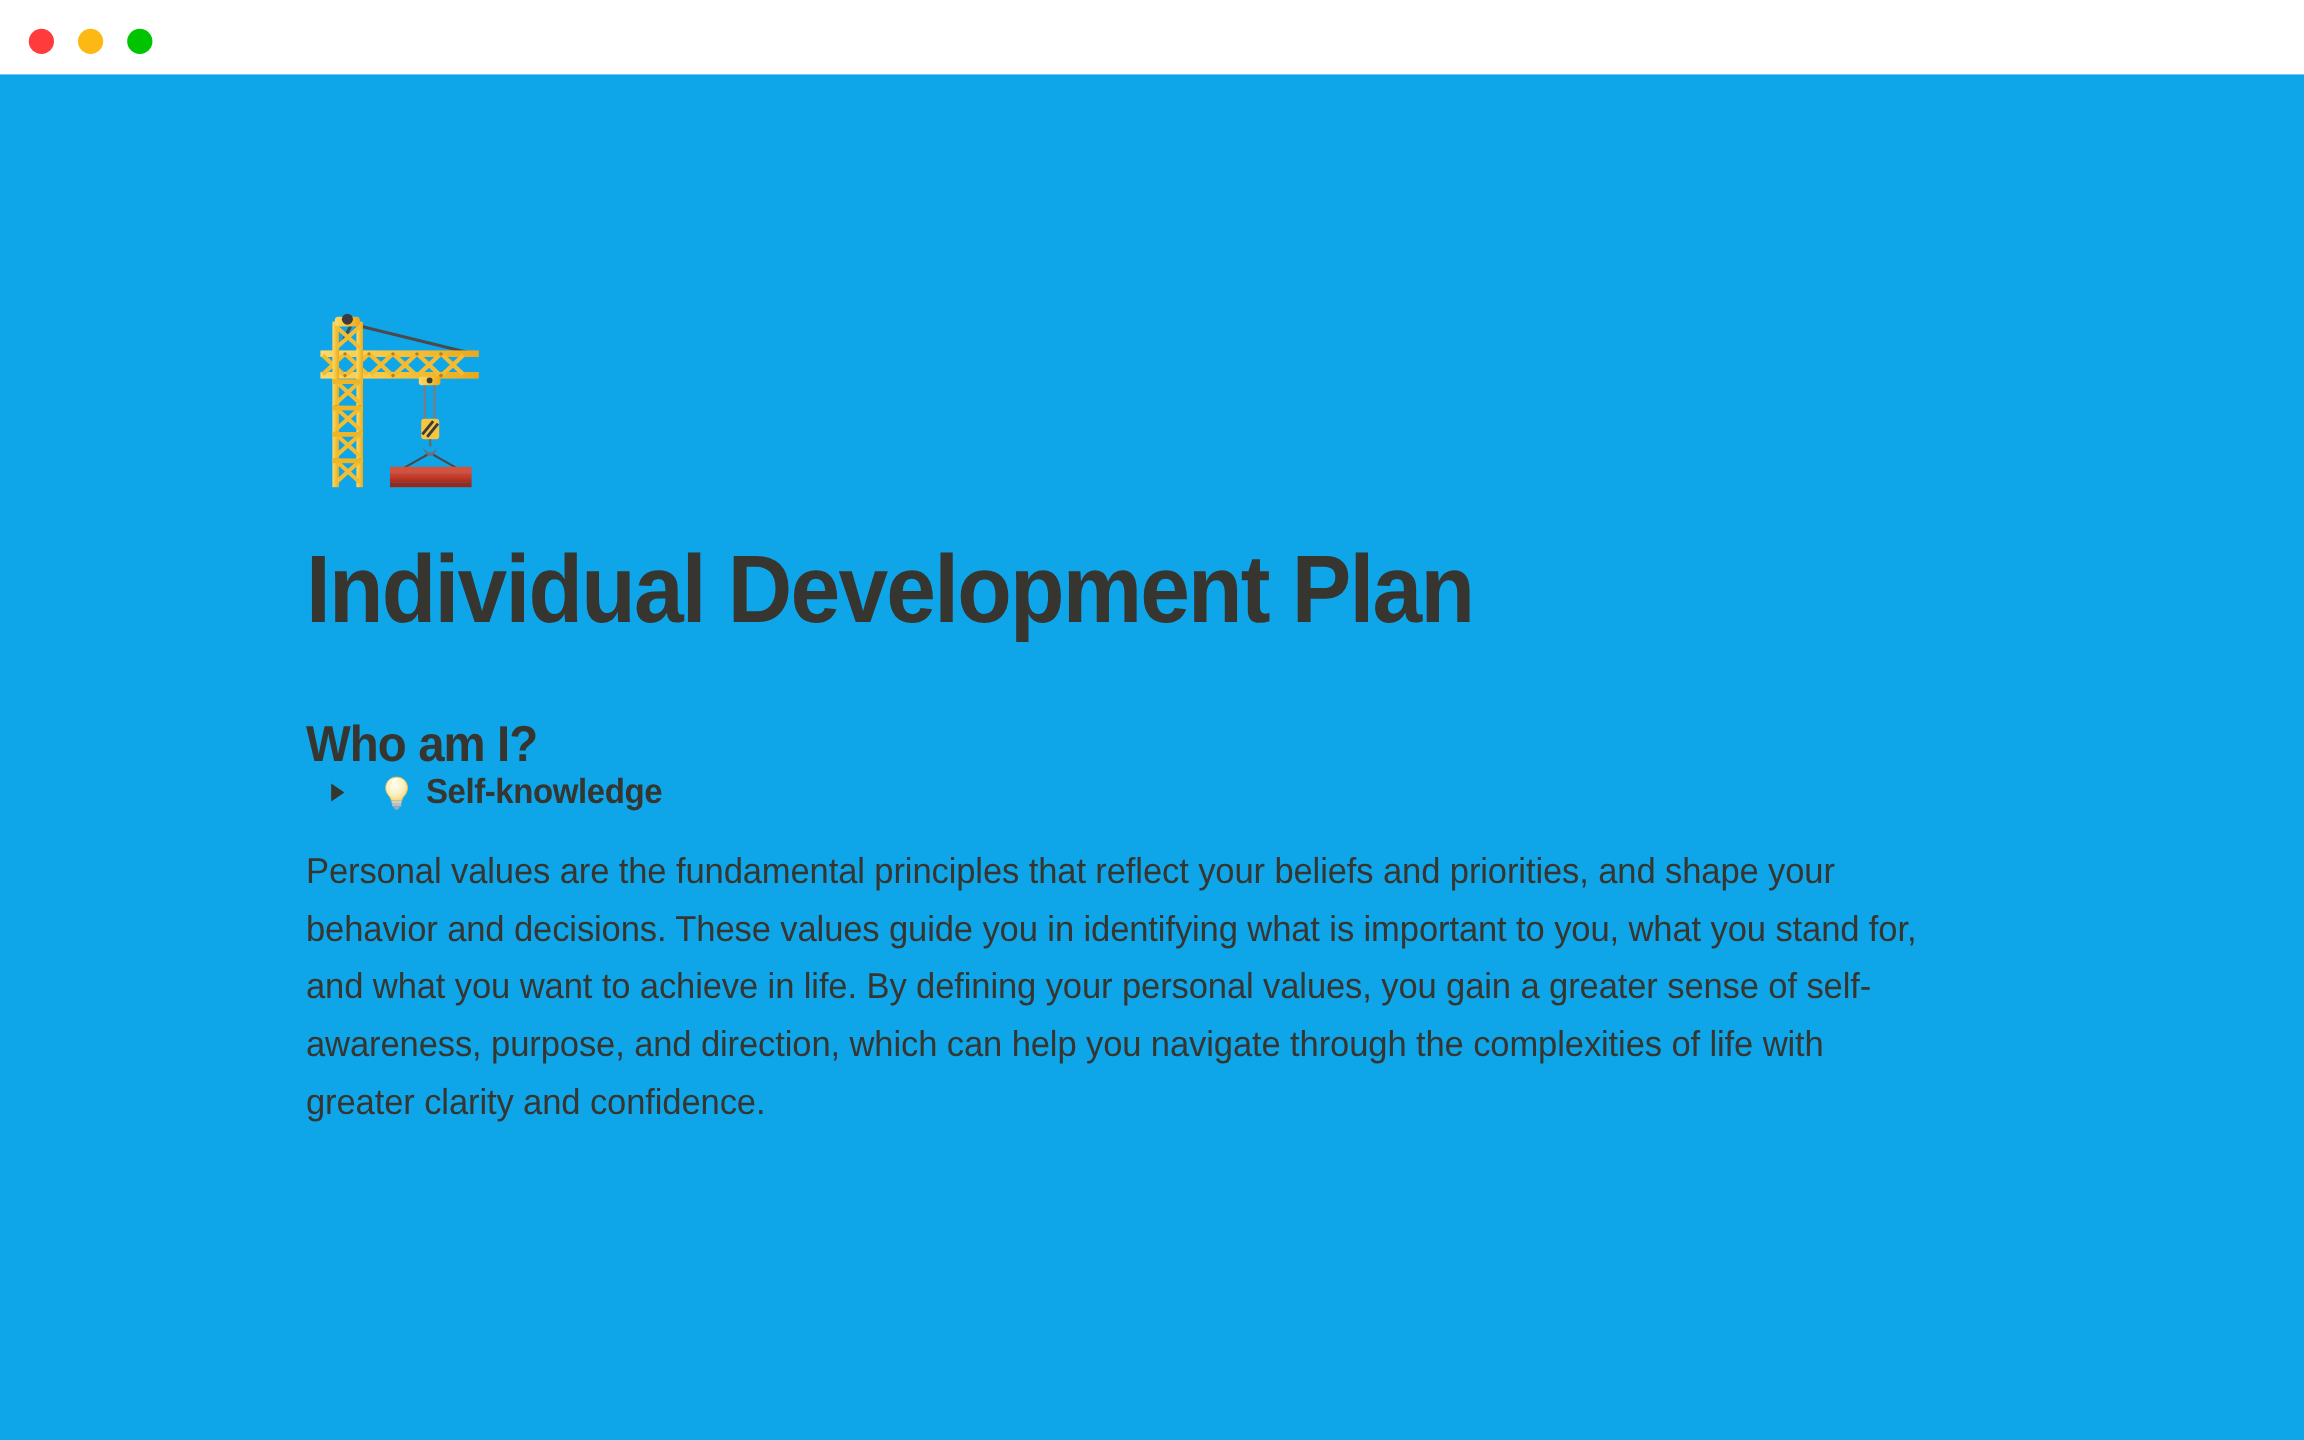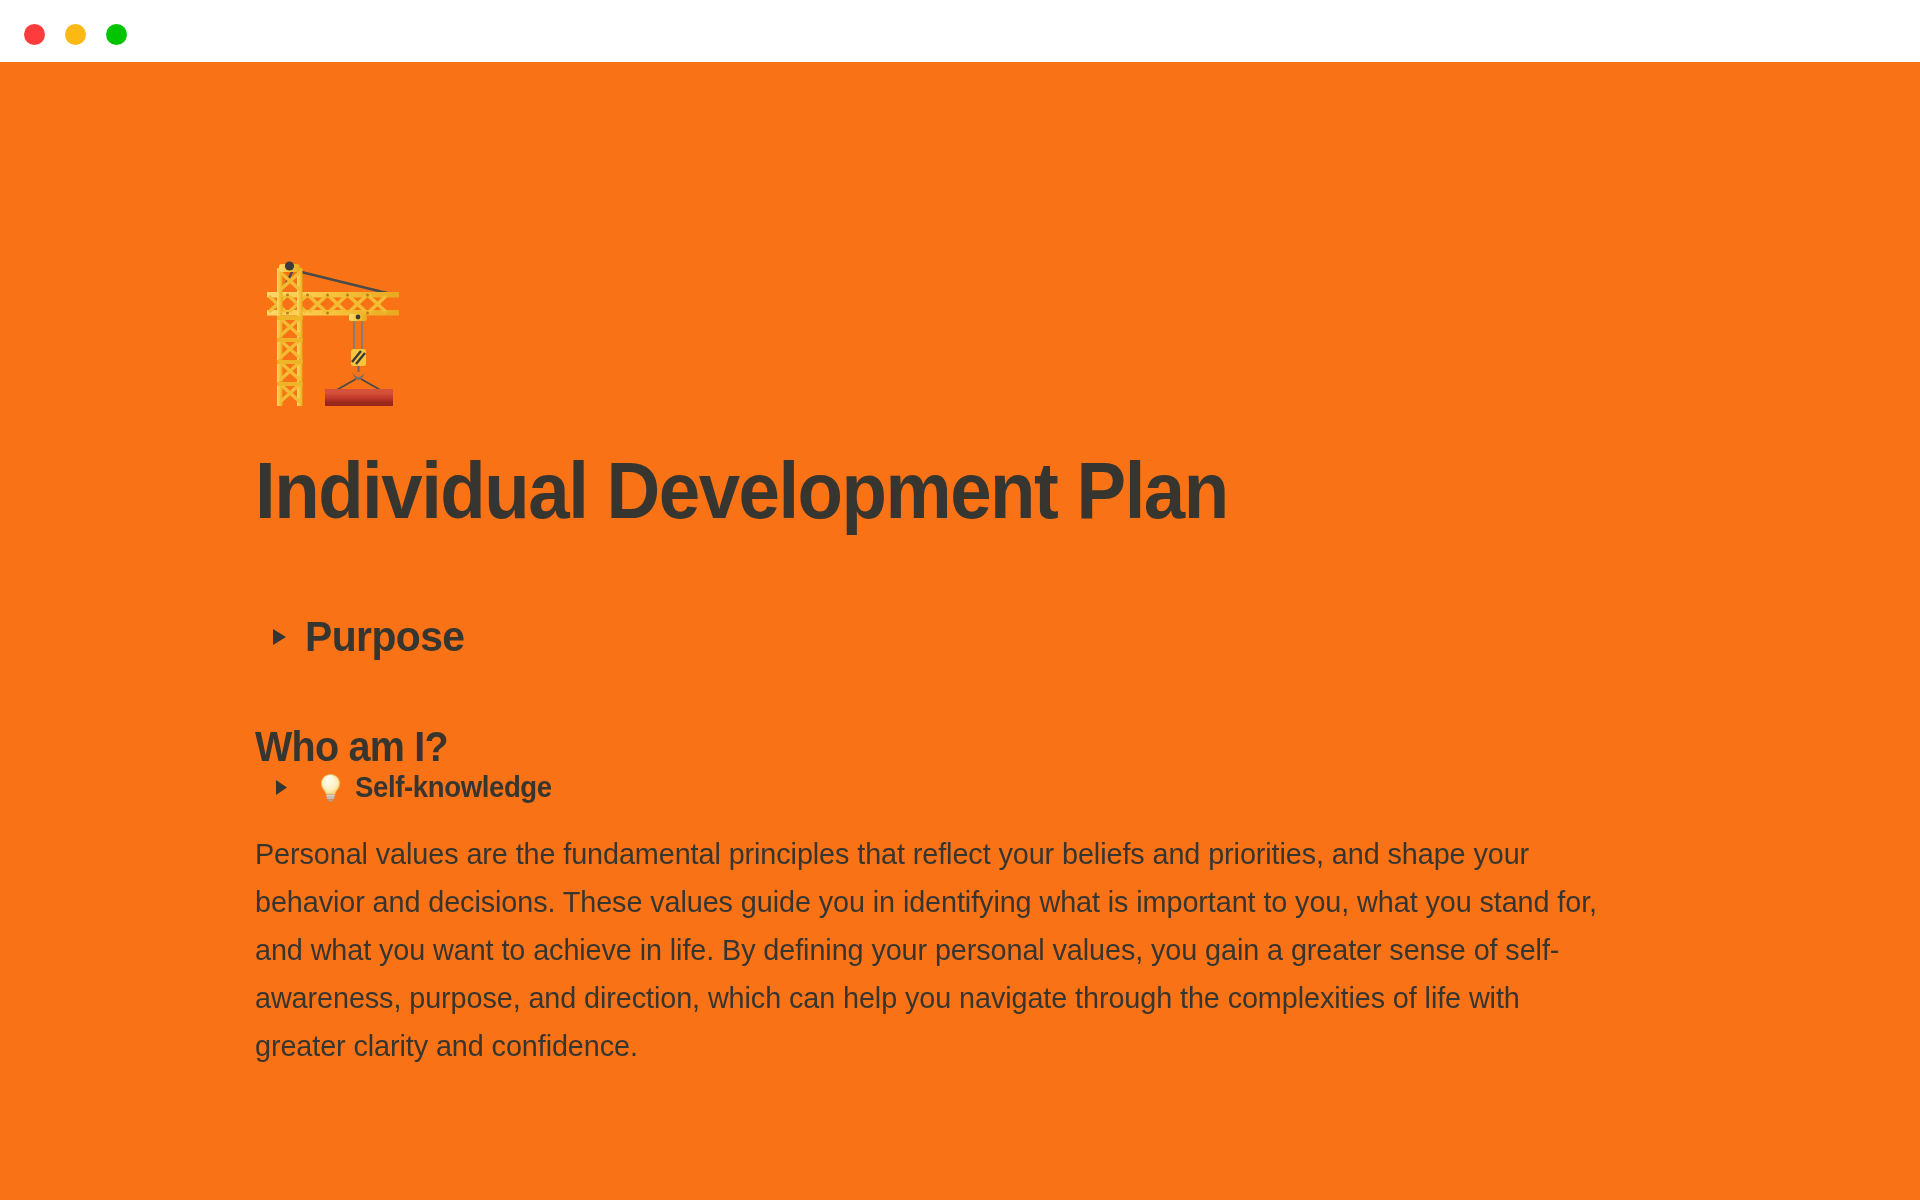--- a/index.html
+++ b/index.html
@@ -15,21 +15,21 @@
     background: #ffffff;
     font-family: "Liberation Sans", "DejaVu Sans", sans-serif;
     -webkit-font-smoothing: antialiased;
   }
 
   
   .window {
     position: relative;
     width: 1920px;
     height: 1200px;
-    background: #f97316;
+    background: #0ea5e9;
     overflow: hidden;
   }
   .titlebar {
     position: absolute;
     top: 0; left: 0;
     width: 1920px;
     height: 62px;
     background: #ffffff;
   }
   .traffic-lights {
@@ -257,28 +257,20 @@
         <path d="M107 129 L84 142 M112 129 L135 142" stroke="#4a4a4a" stroke-width="1.8" fill="none"></path>
 
         <rect x="76" y="139" width="68" height="5" fill="#d6513c"></rect>
         <rect x="76" y="144" width="68" height="8" fill="url(#red)"></rect>
         <rect x="76" y="152" width="68" height="4" fill="#98281b"></rect>
       </svg>
     </div>
 
     <h1 class="page-title">Individual Development Plan</h1>
 
-    <div class="toggle-row toggle-purpose">
-      <span class="toggle-arrow">
-        <svg width="20" height="22" viewBox="0 0 20 22" xmlns="http://www.w3.org/2000/svg">
-          <polygon points="4,3 17,11 4,19" fill="#37352f"></polygon>
-        </svg>
-      </span>
-      <span class="toggle-label">Purpose</span>
-    </div>
 
     <div class="heading-who">Who am I?</div>
 
     <div class="toggle-row toggle-self">
       <span class="toggle-arrow">
         <svg width="17" height="19" viewBox="0 0 17 19" xmlns="http://www.w3.org/2000/svg">
           <polygon points="3,2 14,9.5 3,17" fill="#37352f"></polygon>
         </svg>
       </span>
       <span class="toggle-emoji">

